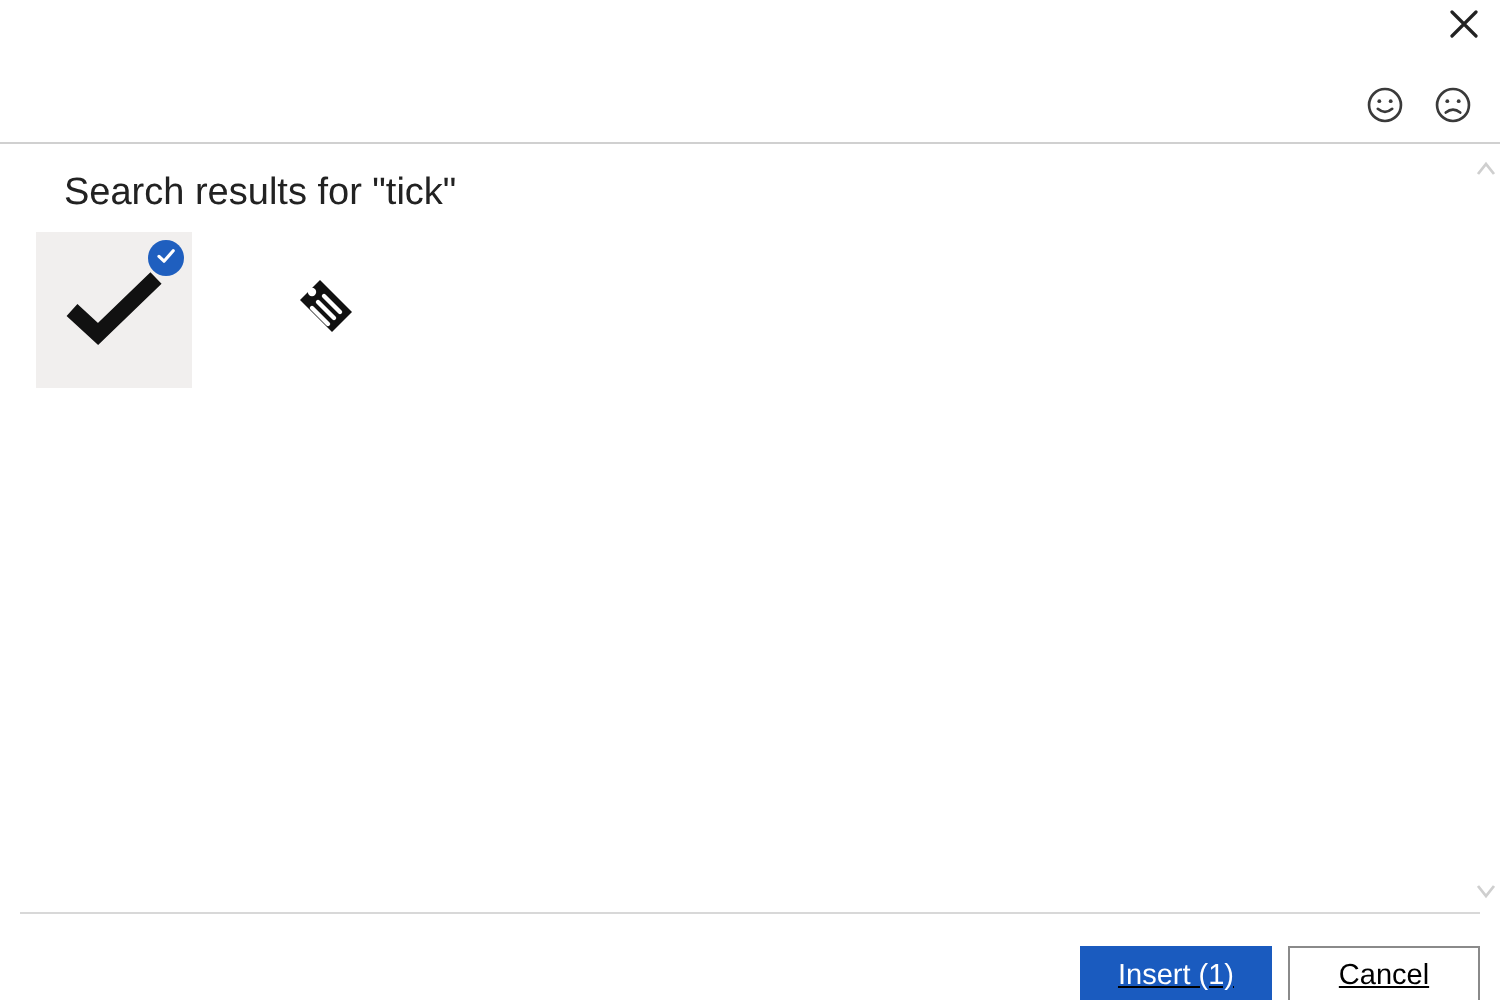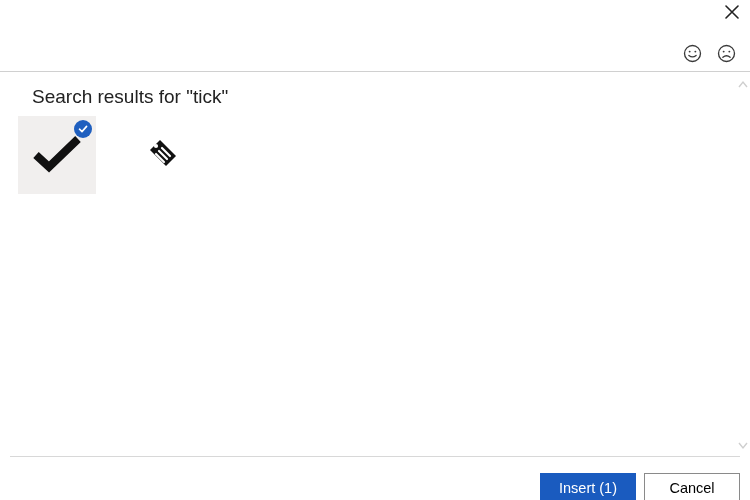--- a/index.html
+++ b/index.html
@@ -105,18 +105,18 @@
     <svg viewBox="0 0 10 14">
         <path d="M1 9 L5 4 L9 9" fill="none" stroke="#cfcfcf" stroke-width="1.4"></path>
       </svg>
   </div>
   <div class="scroll-hint-bot">
     <svg viewBox="0 0 10 14">
         <path d="M1 5 L5 10 L9 5" fill="none" stroke="#cfcfcf" stroke-width="1.4"></path>
       </svg>
   </div>
 
-  <div class="footer" style="margin-top:auto; padding-top:16px;">
+  <div class="footer" style="margin-top:auto; padding-top:16px;text-decoration:underline;">
     <button class="btn primary">Insert (1)</button>
     <button class="btn">Cancel</button>
   </div>
 
 </div>
 
 </body></html>

